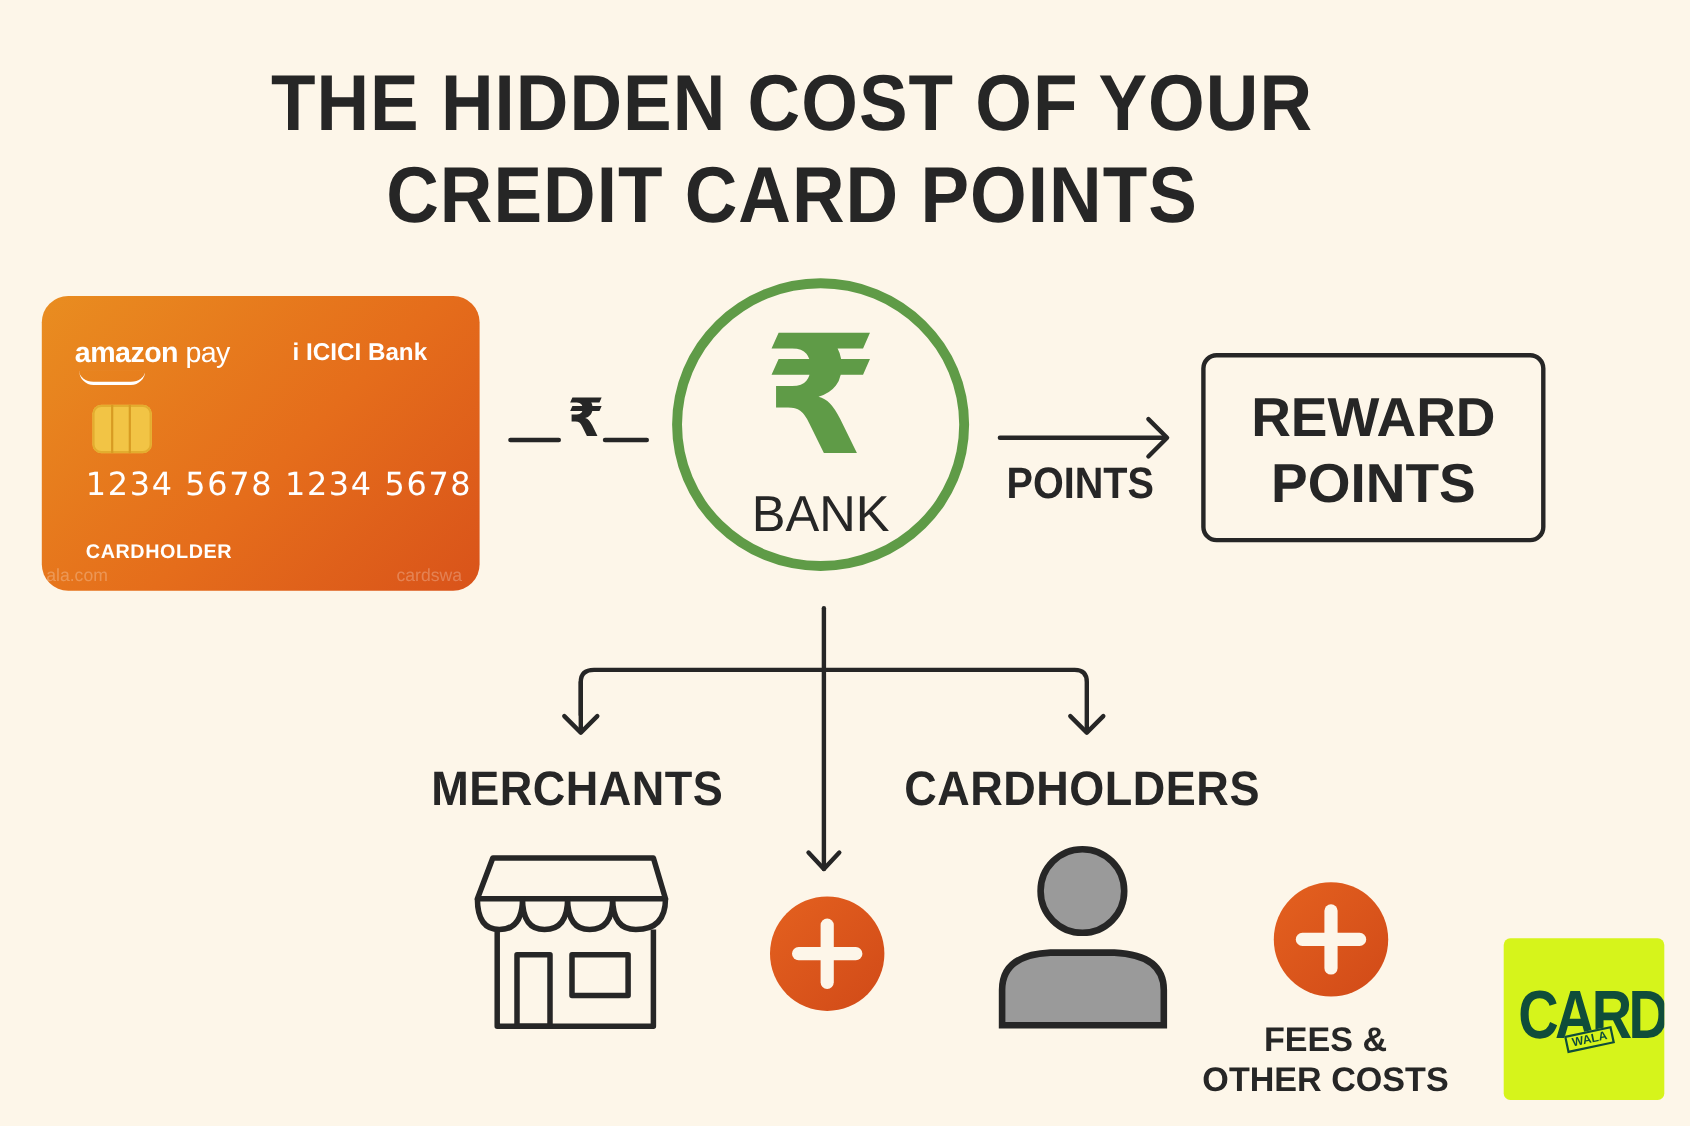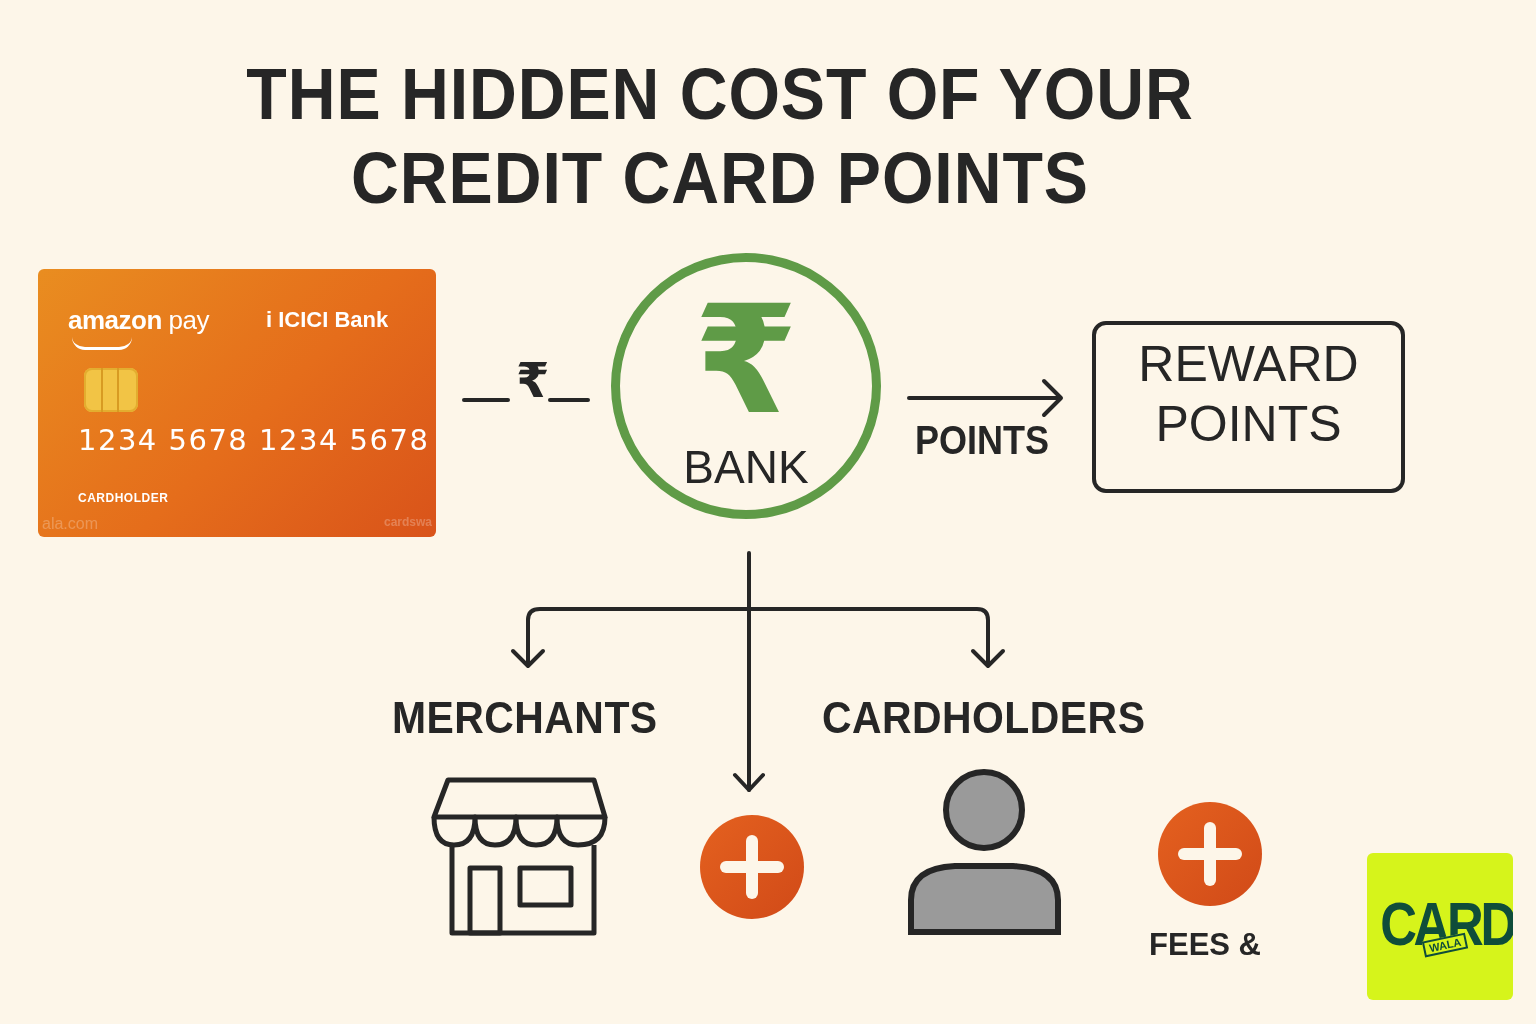--- a/index.html
+++ b/index.html
@@ -12,55 +12,55 @@
   .abs { position:absolute; }
   .title {
     left:0; width:1440px; top:52px; text-align:center;
     font-size:72px; font-weight:bold; line-height:84px; letter-spacing:1px;
     transform:scaleX(0.92); transform-origin:720px 0;
   }
   .title .l1 { display:block; }
   .title .l2 { display:block; }
   
   .card {
-    left:38px; top:269px; width:398px; height:268px; border-radius:6px;
+    left:38px; top:269px; width:398px; height:268px; border-radius:24px;
     background:linear-gradient(135deg,#e98d20 0%,#e56d1b 55%,#d9531a 100%);
     color:#fff; overflow:hidden;
   }
   .card .amazon { left:30px; top:36px; font-size:26px; font-weight:bold; letter-spacing:-0.5px; }
   .card .amazon .pay { font-weight:normal; }
   .card .smile { left:34px; top:68px; width:60px; height:10px; border-bottom:3px solid #fff; border-radius:0 0 40px 40px; }
   .card .icici { left:228px; top:38px; font-size:22px; font-weight:bold; }
   .card .chip {
     left:46px; top:99px; width:54px; height:44px; border-radius:8px;
     background:#f2c445; box-shadow:inset 0 0 0 2px #e3ad2f;
   }
   .card .chip:before, .card .chip:after {
     content:""; position:absolute; top:0; bottom:0; width:2px; background:#d89b22;
   }
   .card .chip:before { left:17px; }
   .card .chip:after { left:33px; }
   .card .number { left:40px; top:154px; font-size:29px; letter-spacing:1.5px; font-family:"DejaVu Sans", sans-serif; }
-  .card .holder { left:40px; top:222px; font-size:12px; font-weight:bold; letter-spacing:0.5px; }
+  .card .holder { left:40px; top:222px; font-size:18px; font-weight:bold; letter-spacing:0.5px; }
   .card .wm1 { left:4px; top:246px; font-size:16px; color:rgba(255,255,255,0.25); }
-  .card .wm2 { right:4px; top:246px; font-size:12px; color:rgba(255,255,255,0.25);font-weight:bold; }
+  .card .wm2 { right:16px; top:246px; font-size:16px; color:rgba(255,255,255,0.25); }
   
   .flow-line { height:4px; background:#262626; border-radius:2px; }
   .rupee-small { left:516px; top:352px; font-size:48px; font-weight:bold; color:#262626; }
   .bank-circle {
     left:611px; top:253px; width:270px; height:266px; border-radius:50%;
     border:9px solid #5f9b47; box-sizing:border-box;
   }
   .rupee-big { left:686px; top:285px; width:120px; text-align:center; font-size:150px; font-weight:bold; color:#5f9b47; line-height:150px; }
   .bank-label { left:611px; top:440px; width:270px; text-align:center; font-size:46px; font-weight:normal; }
   .points-label { left:915px; top:418px; font-size:40px; font-weight:bold; transform:scaleX(0.9); transform-origin:0 0; }
   .reward-box {
     left:1092px; top:321px; width:313px; height:172px; border:4px solid #262626;
     border-radius:14px; box-sizing:border-box; text-align:center;
-    font-size:50px; font-weight:normal; line-height:60px; padding-top:9px;
+    font-size:50px; font-weight:bold; line-height:60px; padding-top:24px;
   }
   .reward-box span { display:block; }
   svg.lines { position:absolute; left:0; top:0; }
   .lbl { font-size:44px; font-weight:bold; letter-spacing:0.5px; transform:scaleX(0.93); transform-origin:0 0; }
   .merchants { left:392px; top:693px; }
   .cardholders { left:822px; top:693px; }
   .plus-circle {
     width:104px; height:104px; border-radius:50%;
     background:linear-gradient(135deg,#e4611f,#d14a18);
   }
@@ -147,18 +147,19 @@
 </div>
 
 <div class="abs lbl merchants">MERCHANTS</div>
 <div class="abs lbl cardholders">CARDHOLDERS</div>
 
 <div class="abs plus-circle plus1"></div>
 <div class="abs plus-circle plus2"></div>
 
 <div class="abs fees">
   <span>FEES &amp;</span>
+  <span>OTHER COSTS</span>
 </div>
 
 <div class="abs logo">
   <div class="abs cards">CARDS</div>
   <div class="abs wala">WALA</div>
 </div>
 
 </body></html>

